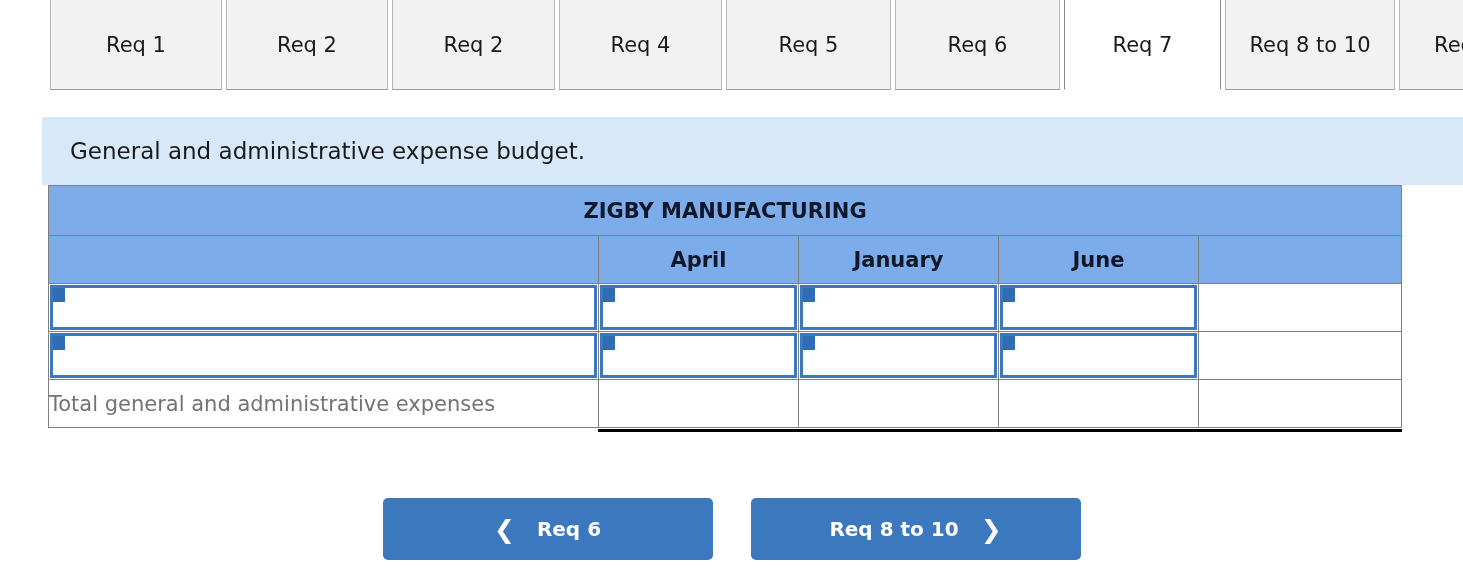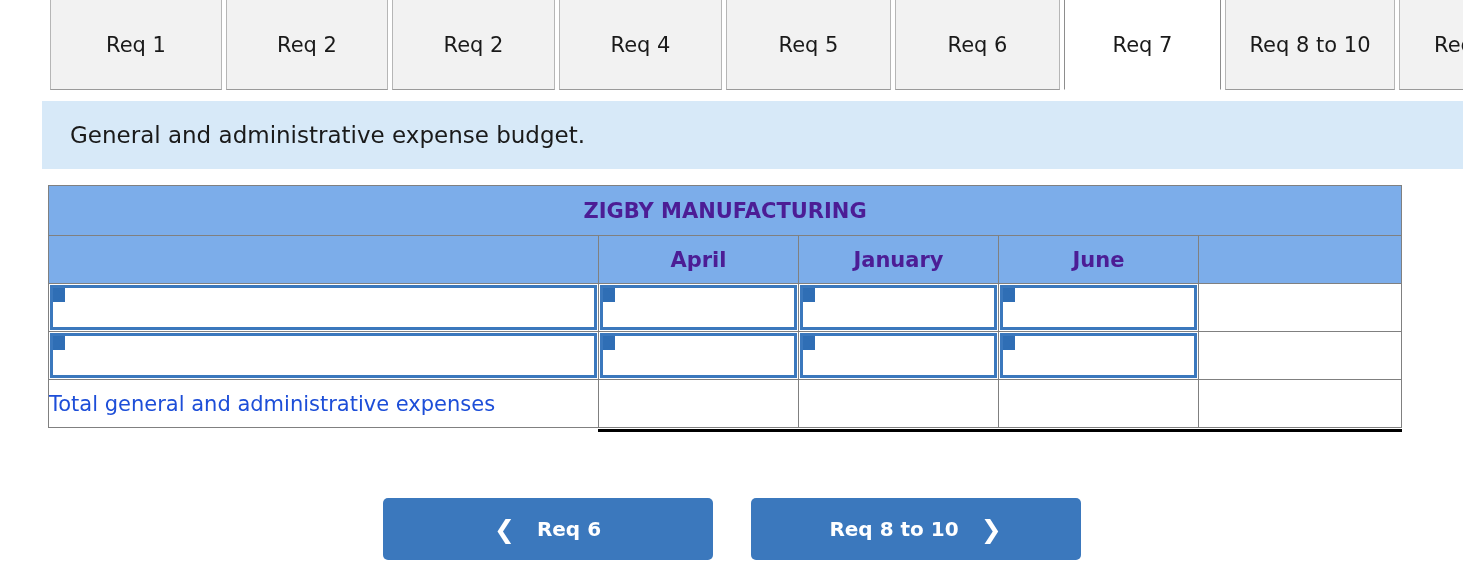--- a/index.html
+++ b/index.html
@@ -46,21 +46,21 @@
     background: #ffffff;
     border-color: #8d8d8d;
     border-bottom: 1px solid #ffffff;
     z-index: 3;
   }
 
   
   #banner {
     position: absolute;
     left: 42px;
-    top: 101px;
+    top: 117px;
     width: 1421px;
     height: 68px;
     background: #d7e9f8;
     display: flex;
     align-items: center;
     box-sizing: border-box;
   }
   #banner .txt {
     padding-left: 28px;
     font-size: 23px;
@@ -80,30 +80,30 @@
   #budget td {
     border: 1px solid #808080;
     padding: 0;
     box-sizing: border-box;
   }
   .hdr {
     background: #7cadea;
     text-align: center;
     font-weight: bold;
     font-size: 21px;
-    color: #4c1d95;
+    color: #0f172a;
     height: 50px;
   }
   .hdr.blank { height: 48px; margin-left: 47px; }
 
   td.labelcell {
     background: #ffffff;
     height: 48px;
     font-size: 21px;
-    color: #1d4ed8;
+    color: #737373;
     padding-left: 9px;
     white-space: nowrap;
   }
 
   
   td.inputcell {
     background: #ffffff;
     height: 48px;
     position: relative;
     padding: 0;

